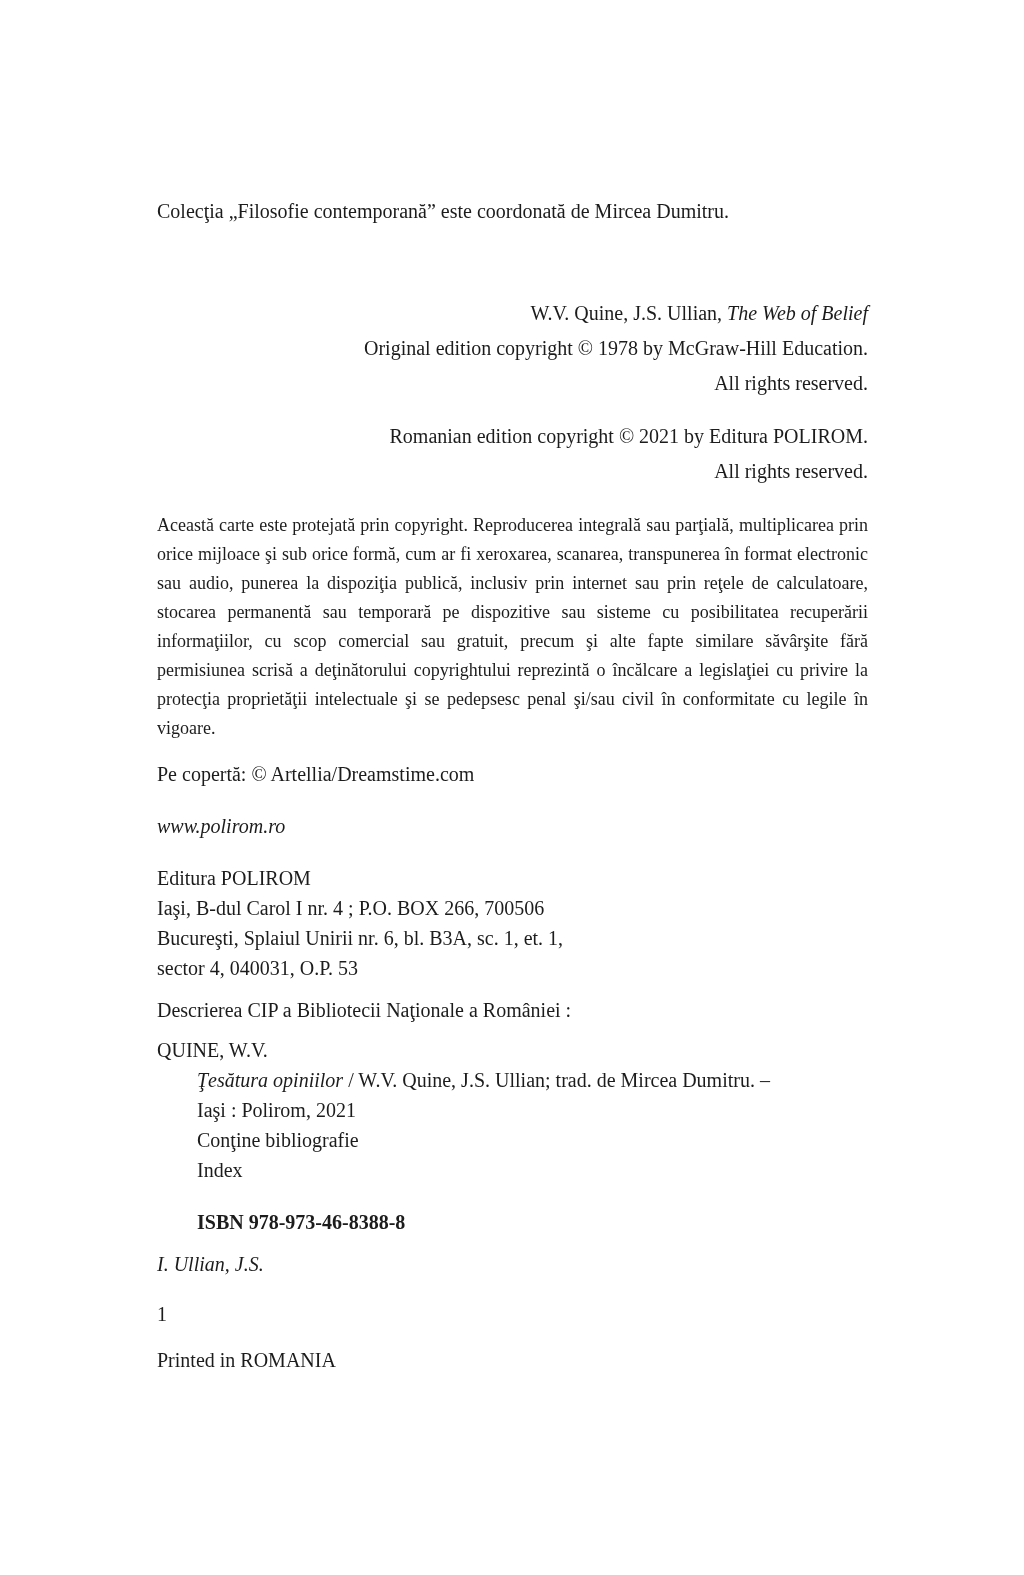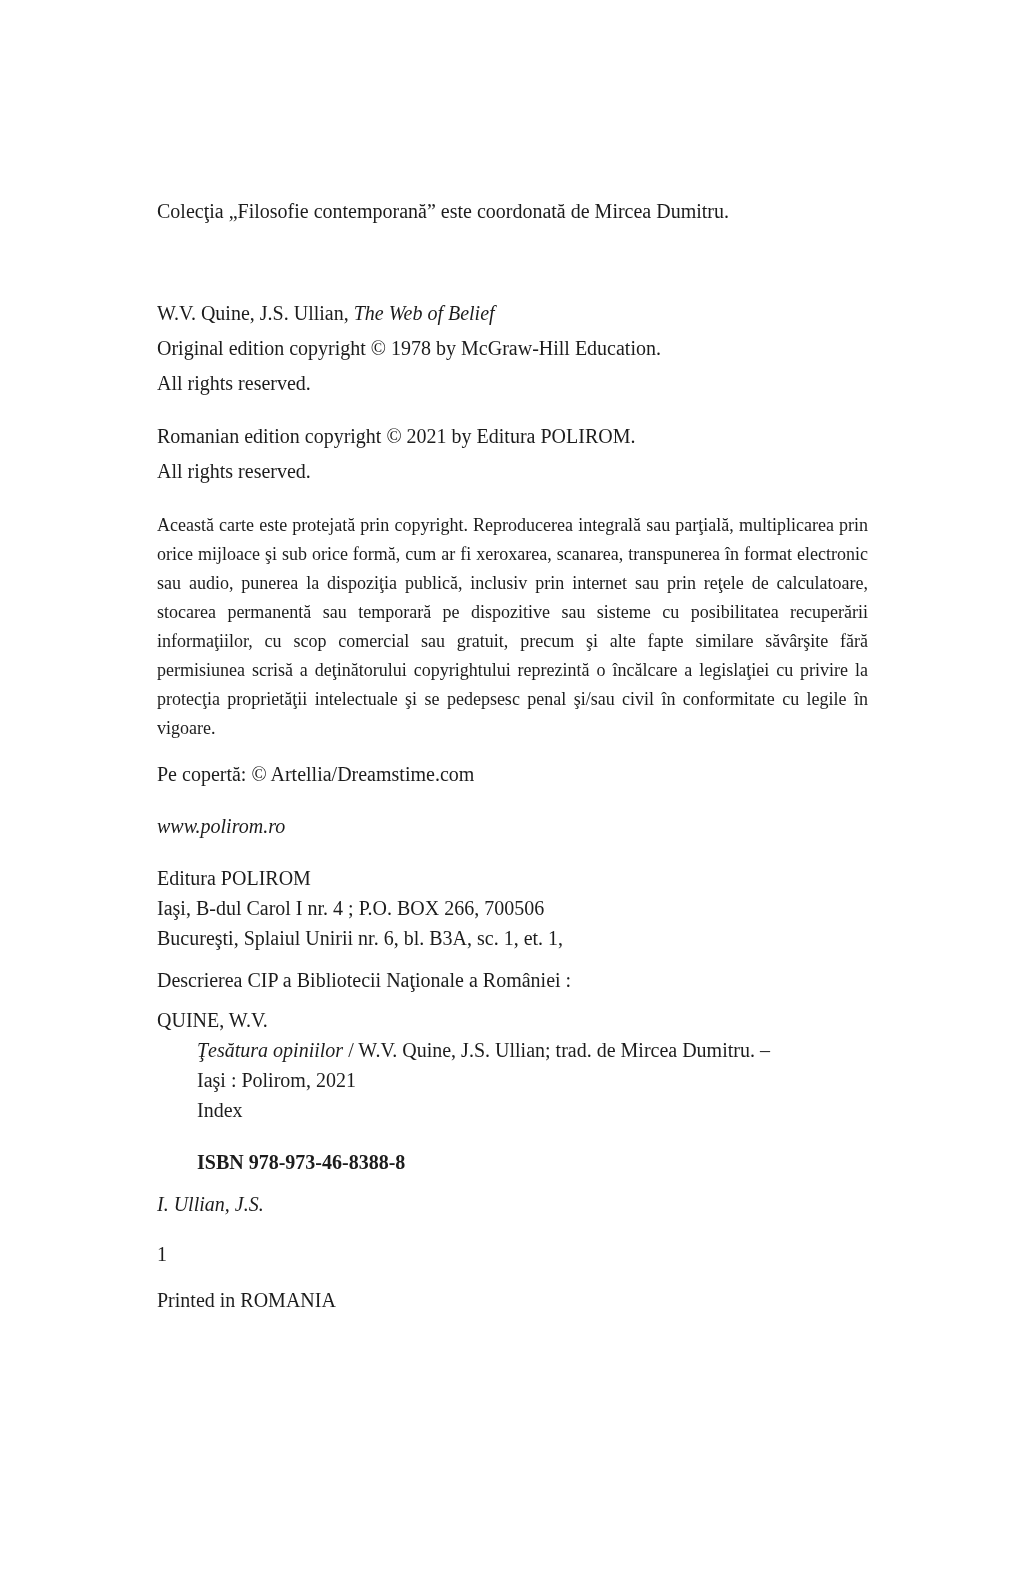--- a/index.html
+++ b/index.html
@@ -12,21 +12,21 @@
     color: #1c1c1c;
     font-family: "Liberation Serif", "DejaVu Serif", serif;
     font-size: 20px;
     line-height: 30px;
     padding: 196px 156px 0 157px;
     overflow: hidden;
   }
   p { margin: 0; }
   .italic { font-style: italic; }
   .b-original { margin-top: 70px; }
-  .b-original p, .b-romanian p { line-height: 35px; }
+  .b-original p, .b-romanian p { line-height: 35px; text-align: right; }
   .b-romanian { margin-top: 18px; }
   .legal {
     margin-top: 22px;
     text-align: justify;
     font-size: 18px;
     line-height: 29px;
   }
   .cover-credit { margin-top: 16px; }
   .website { margin-top: 22px; }
   .b-publisher { margin-top: 22px; }
@@ -59,29 +59,31 @@
   <p class="legal">Această carte este protejată prin copyright. Reproducerea integrală sau parţială, multiplicarea prin orice mijloace şi sub orice formă, cum ar fi xeroxarea, scanarea, transpunerea în format electronic sau audio, punerea la dispoziţia publică, inclusiv prin internet sau prin reţele de calculatoare, stocarea permanentă sau temporară pe dispozitive sau sisteme cu posibilitatea recuperării informaţiilor, cu scop comercial sau gratuit, precum şi alte fapte similare săvârşite fără permisiunea scrisă a deţinătorului copyrightului reprezintă o încălcare a legislaţiei cu privire la protecţia proprietăţii intelectuale şi se pedepsesc penal şi/sau civil în conformitate cu legile în vigoare.</p>
 
   <p class="cover-credit">Pe copertă: © Artellia/Dreamstime.com</p>
 
   <p class="website italic">www.polirom.ro</p>
 
   <div class="b-publisher">
     <p>Editura POLIROM</p>
     <p>Iaşi, B-dul Carol I nr. 4 ; P.O. BOX 266, 700506</p>
     <p>Bucureşti, Splaiul Unirii nr. 6, bl. B3A, sc. 1, et. 1,</p>
+    <p>sector 4, 040031, O.P. 53</p>
   </div>
 
   <p class="cip-heading">Descrierea CIP a Bibliotecii Naţionale a României :</p>
 
   <div>
     <p class="cip-author">QUINE, W.V.</p>
     <div class="cip-indent">
       <p><span class="italic">Ţesătura opiniilor</span><span> / W.V. Quine, J.S. Ullian; trad. de Mircea Dumitru. –</span></p>
       <p>Iaşi : Polirom, 2021</p>
+      <p>Conţine bibliografie</p>
       <p>Index</p>
       <p class="cip-isbn">ISBN 978-973-46-8388-8</p>
     </div>
   </div>
 
   <p class="secondary-author">I. Ullian, J.S.</p>
 
   <p class="page-number">1</p>
 
   <p class="printed-in">Printed in ROMANIA</p>

